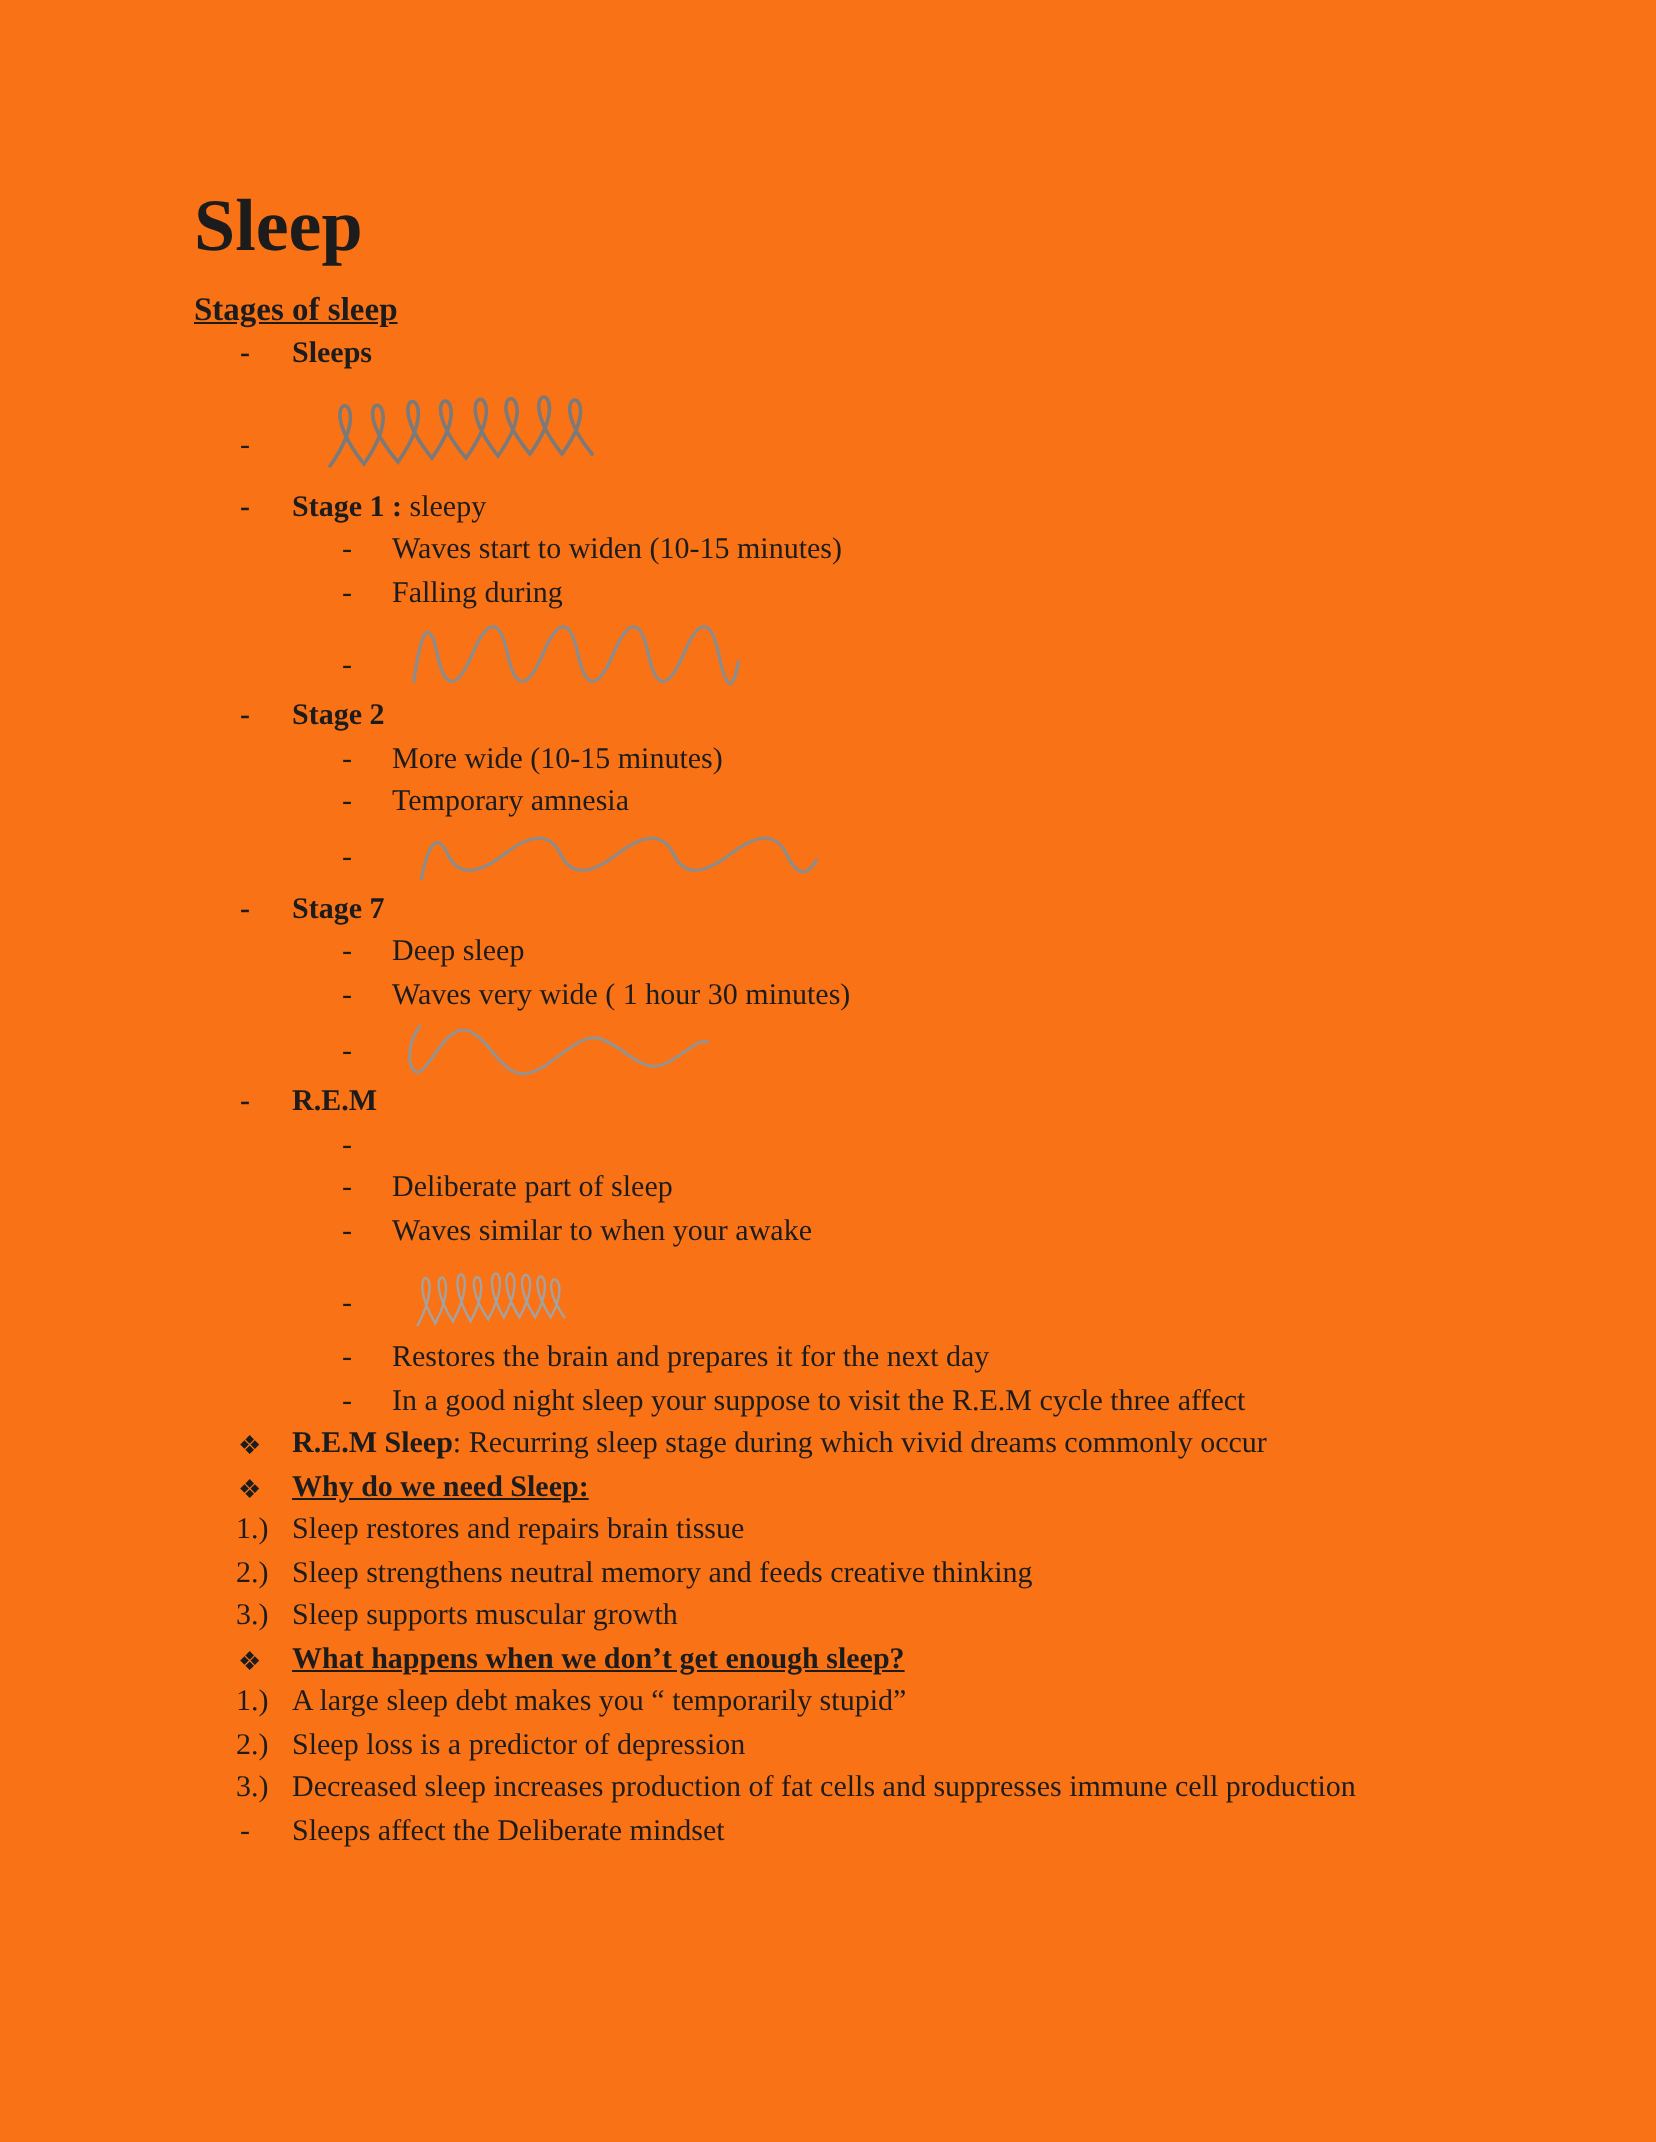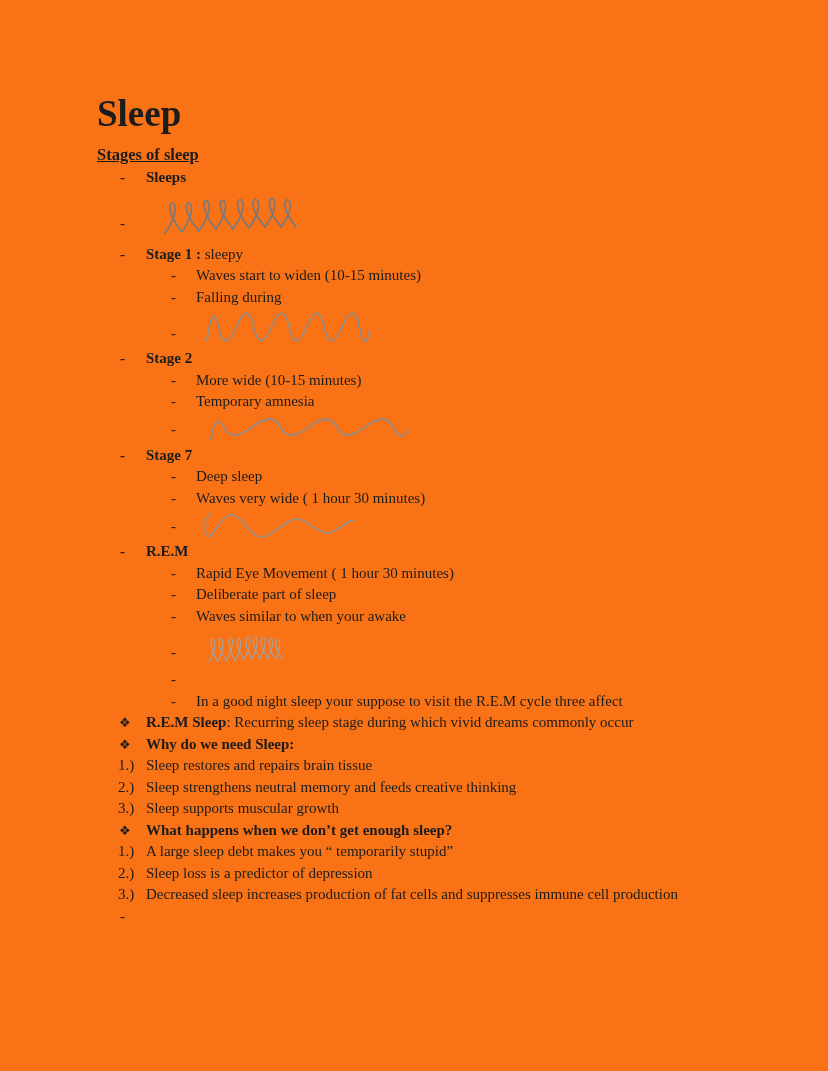--- a/index.html
+++ b/index.html
@@ -17,21 +17,21 @@
     margin:0; font-size:16.5px; line-height:20px; font-weight:bold;
     text-decoration:underline;
   }
   .row { display:flex; align-items:flex-start; }
   .row .mk { flex:0 0 auto; }
   .l1 { padding-left:23px; }  .l1 > .mk { width:26px; }
   .l2 { padding-left:74px; }  .l2 > .mk { width:25px; }
   .num { padding-left:21px; } .num > .mk { width:28px; }
   .dia { padding-left:22px; } .dia > .mk { width:27px; font-size:13px; font-family:"Liberation Serif","DejaVu Sans",serif; }
   .b  { font-weight:bold; }
-  .bu { font-weight:bold; }
+  .bu { font-weight:bold; text-decoration:underline; }
   .waverow { align-items:flex-end; }
   .waverow > .mk { padding-bottom:4px; }
   .waverow svg { display:block; margin-left:6px; }
   .first-row { margin-top:2px; }
   .aw-row { margin-top:2px; margin-bottom:5px; }
   .rem-row { margin-bottom:2px; }
 </style>
 </head>
 <body>
 
@@ -107,38 +107,38 @@
       <path d="M8 4 C2 12 1 24 6 27 S20 4 31 6 S48 28 60 28 S86 8 97 10 S118 26 128 24 S148 9 153 12" fill="none" stroke="#939393" stroke-width="1.5" stroke-linecap="round"></path>
     </svg>
   </div>
 
   <div class="row l1">
     <span class="mk b">-</span>
     <span class="b">R.E.M</span>
   </div>
   <div class="row l2">
     <span class="mk">-</span>
-    <span>Rapid Eye Movement ( 1 hour 30 minutes)</span>
   </div>
   <div class="row l2">
     <span class="mk">-</span>
     <span>Deliberate part of sleep</span>
   </div>
   <div class="row l2">
     <span class="mk">-</span>
     <span>Waves similar to when your awake</span>
   </div>
   <div class="row l2 waverow rem-row">
     <span class="mk">-</span>
     <svg width="90" height="40" viewBox="0 0 92 40">
       <path d="M7 36 c 17 -32 -9 -32 9 -1 c 16 -31 -10 -31 9 -1 c 17 -32 -9 -32 9 0 c 16 -30 -10 -30 9 -1 c 17 -31 -9 -31 8 -1 c 16 -30 -10 -30 8 0 c 16 -29 -10 -29 8 0 c 15 -28 -10 -28 8 0 c 14 -26 -11 -26 7 0" fill="none" stroke="#a2a2a2" stroke-width="1.2" stroke-linecap="round"></path>
     </svg>
   </div>
   <div class="row l2">
     <span class="mk">-</span>
+    <span>Restores the brain and prepares it for the next day</span>
   </div>
   <div class="row l2">
     <span class="mk">-</span>
     <span>In a good night sleep your suppose to visit the R.E.M cycle three affect</span>
   </div>
 
   <div class="row dia">
     <span class="mk">❖</span>
     <span><span class="b">R.E.M Sleep</span><span>: Recurring sleep stage during which vivid dreams commonly occur</span></span>
   </div>
@@ -172,15 +172,16 @@
     <span class="mk">2.)</span>
     <span>Sleep loss is a predictor of depression</span>
   </div>
   <div class="row num">
     <span class="mk">3.)</span>
     <span>Decreased sleep increases production of fat cells and suppresses immune cell production</span>
   </div>
 
   <div class="row l1">
     <span class="mk">-</span>
+    <span>Sleeps affect the Deliberate mindset</span>
   </div>
 
 </div>
 
 </body></html>

